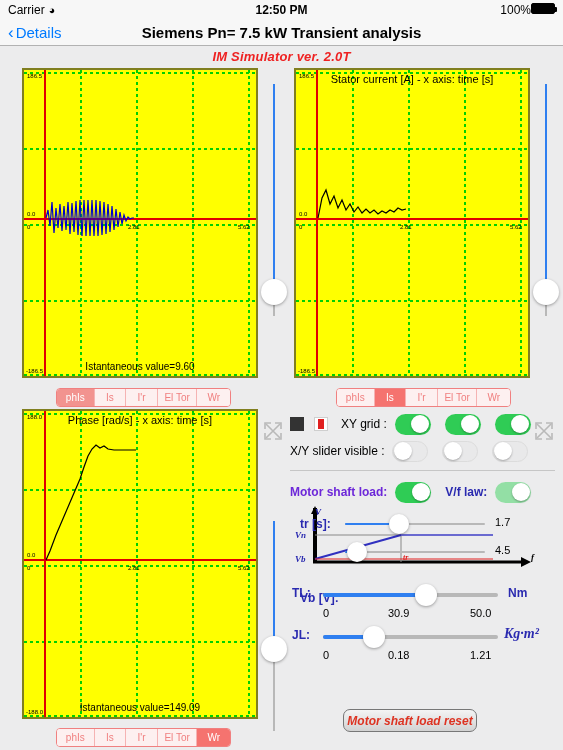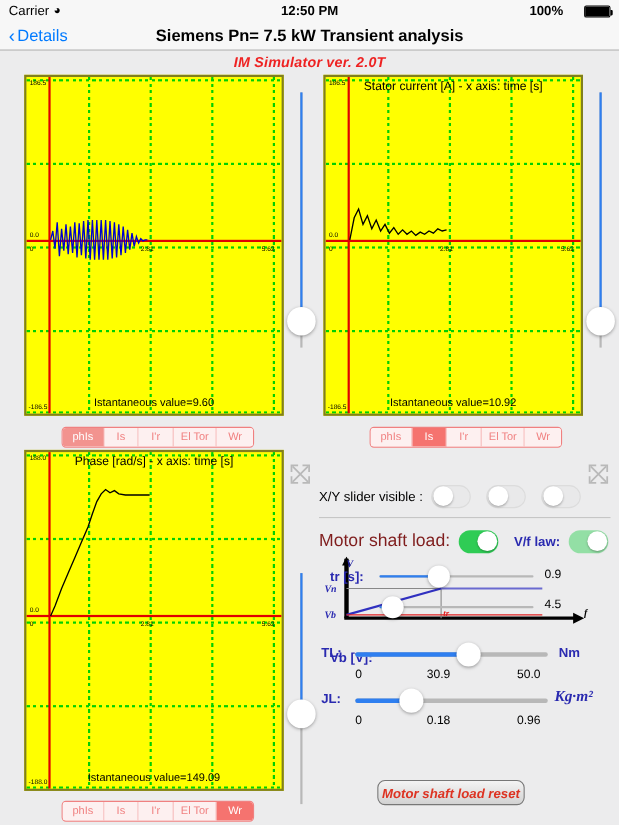--- a/index.html
+++ b/index.html
@@ -11,21 +11,21 @@
   }
   
   .statusbar {
     height: 20px; background: #f7f7f7;
     display: flex; align-items: center;
     padding: 0 8px; font-size: 12px; color: #000;
     position: relative;
   }
   .sb-left { display: flex; align-items: center; gap: 4px; }
   .sb-center { position: absolute; left: 0; right: 0; text-align: center; font-size: 12px; font-weight: 700;}
-  .sb-right { margin-left: auto; display: flex; align-items: center; gap: 19px; z-index:2;font-weight:bold;}
+  .sb-right { margin-left: auto; display: flex; gap: 0; z-index:2;}
   .battery {
     width: 24px; height: 11px; border: 1px solid #000; border-radius: 2px;
     position: relative; background: linear-gradient(to right,#000 100%,#fff 0);
   }
   .battery:after {
     content: ""; position: absolute; right: -3px; top: 3px;
     width: 2px; height: 5px; background: #000; border-radius: 0 1px 1px 0;
   }
   .wifi { font-size: 11px; }
   
@@ -100,21 +100,21 @@
   .vfill { position:absolute; left:12px; top:0; width:2px; background:#2f7ff0; }
   .vthumb {
     position:absolute; left:0; width:26px; height:26px; border-radius:50%;
     background:#fff; box-shadow:0 1px 3px rgba(0,0,0,.35);
   }
   
   .expand { position:absolute; width:20px; height:20px; cursor:pointer; }
   
   .panel { position:absolute; }
   .ptext { font-size:12px; color:#000; }
-  .ptext-red { font-size:16px; color:#7f1d1d; font-weight:normal; }
+  .ptext-red { font-size:12px; color:#6d28d9; font-weight:bold; }
   .ptext-blue { font-size:12px; color:#2a2ab0; font-weight:bold; }
   .switch {
     width:36px; height:21px; border-radius:11px; position:relative;
     display:inline-block; vertical-align:middle; cursor:pointer;
   }
   .switch.on { background:#2fcc55; }
   .switch.on-pale { background:#93dfa5; }
   .switch.off { background:#e9e9ea; border:1px solid #dcdcdc; }
   .switch .knob {
     position:absolute; top:1.5px; width:18px; height:18px; border-radius:50%;
@@ -238,21 +238,20 @@
                  L62,137 L66,143 L70,139 L74,143 L78,140 L82,144 L86,141 L90,143 L94,140 L98,142
                  L102,138 L106,140 L110,139" fill="none" stroke="#000000" stroke-width="1.2"></path>
       </svg>
       <div class="plot-title">Stator current [A] - x axis: time [s]</div>
       <div class="lbl lbl-ymax" style="left:3px; top:3px;">186.5</div>
       <div class="lbl" style="left:3px; top:141px;">0.0</div>
       <div class="lbl" style="left:2px; bottom:2px;">-186.5</div>
       <div class="lbl" style="left:3px; top:154px;">0</div>
       <div class="lbl" style="left:104px; top:154px;">2.81</div>
       <div class="lbl" style="left:214px; top:154px;">5.62</div>
-      <div class="inst">Istantaneous value=10.92</div>
     </div>
   </div>
 
   <div class="vslider" style="left:533px; top:18px; height:232px;">
     <div class="vtrack"></div>
     <div class="vfill" style="height:208px;"></div>
     <div class="vthumb" style="top:195px;"></div>
   </div>
   <svg class="expand" style="left:534px; top:355px;" viewBox="0 0 20 20">
     <path d="M2,8 L2,2 L8,2 M12,2 L18,2 L18,8 M18,12 L18,18 L12,18 M8,18 L2,18 L2,12" fill="none" stroke="#b9b9b9" stroke-width="1.6"></path>
@@ -309,20 +308,34 @@
   </div>
 
   <div class="seg" style="left:56px; top:662px; width:175px;">
     <div style="width:38px;">phIs</div>
     <div style="width:32px;">Is</div>
     <div style="width:32px;">I'r</div>
     <div style="width:40px;">El Tor</div>
     <div class="on" style="width:33px;">Wr</div>
   </div>
 
+  <div class="panel" style="left:290px; top:345px; width:265px; height:26px; display:flex; align-items:center;">
+    <span class="sqicon"></span>
+    <span class="baricon" style="margin-left:10px;"></span>
+    <span class="ptext" style="margin-left:13px;">XY grid :</span>
+    <span class="switch on" style="margin-left:8px;">
+        <span class="knob"></span>
+      </span>
+    <span class="switch on" style="margin-left:14px;">
+        <span class="knob"></span>
+      </span>
+    <span class="switch on" style="margin-left:14px;">
+        <span class="knob"></span>
+      </span>
+  </div>
 
   <div class="panel" style="left:290px; top:372px; width:265px; height:26px; display:flex; align-items:center;">
     <span class="ptext">X/Y slider visible :</span>
     <span class="switch off" style="margin-left:8px;">
         <span class="knob"></span>
       </span>
     <span class="switch off" style="margin-left:14px;">
         <span class="knob"></span>
       </span>
     <span class="switch off" style="margin-left:14px;">
@@ -360,21 +373,21 @@
     <text x="238" y="54" font-size="9" font-style="italic" font-weight="bold" fill="#000" font-family="Liberation Serif, serif">f</text>
   </svg>
 
   <div class="panel" style="left:290px; top:450px; width:265px;">
     <span class="ptext-blue" style="position:absolute; left:10px; top:1px;">tr [s]:</span>
     <div class="hs hs-thin" style="left:55px; top:7px; width:140px;">
       <div class="tr"></div>
       <div class="fl" style="width:54px;"></div>
       <div class="th" style="left:44px;"></div>
     </div>
-    <span class="tick" style="left:205px; top:0px;">0.9</span>
+    <span class="tick" style="left:205px; top:0px;">1.7</span>
   </div>
 
   <div class="panel" style="left:290px; top:478px; width:265px;">
     <span class="ptext-blue" style="position:absolute; left:10px; top:1px;margin-top:46px;">Vb [V]:</span>
     <div class="hs hs-thin" style="left:55px; top:7px; width:140px;">
       <div class="tr"></div>
       <div class="fl" style="width:12px;"></div>
       <div class="th" style="left:2px;"></div>
     </div>
     <span class="tick" style="left:205px; top:0px;">4.5</span>
@@ -396,20 +409,20 @@
   <div class="panel" style="left:290px; top:560px; width:265px;">
     <span class="ptext-blue" style="position:absolute; left:2px; top:2px;">JL:</span>
     <div class="hs" style="left:33px; top:9px; width:175px;">
       <div class="tr"></div>
       <div class="fl" style="width:50px;"></div>
       <div class="th" style="left:40px;"></div>
     </div>
     <span class="ptext-blue" style="position:absolute; left:214px; top:0px; font-family:'Liberation Serif',serif; font-style:italic; font-size:14px;">Kg·m²</span>
     <span class="tick" style="left:33px; top:23px;">0</span>
     <span class="tick" style="left:98px; top:23px;">0.18</span>
-    <span class="tick" style="left:180px; top:23px;">0.96</span>
+    <span class="tick" style="left:180px; top:23px;">1.21</span>
   </div>
 
   <div class="resetbtn" style="left:343px; top:643px; width:134px; height:23px;">
     <span>Motor shaft load reset</span>
   </div>
 
 </div>
 
 </body></html>

